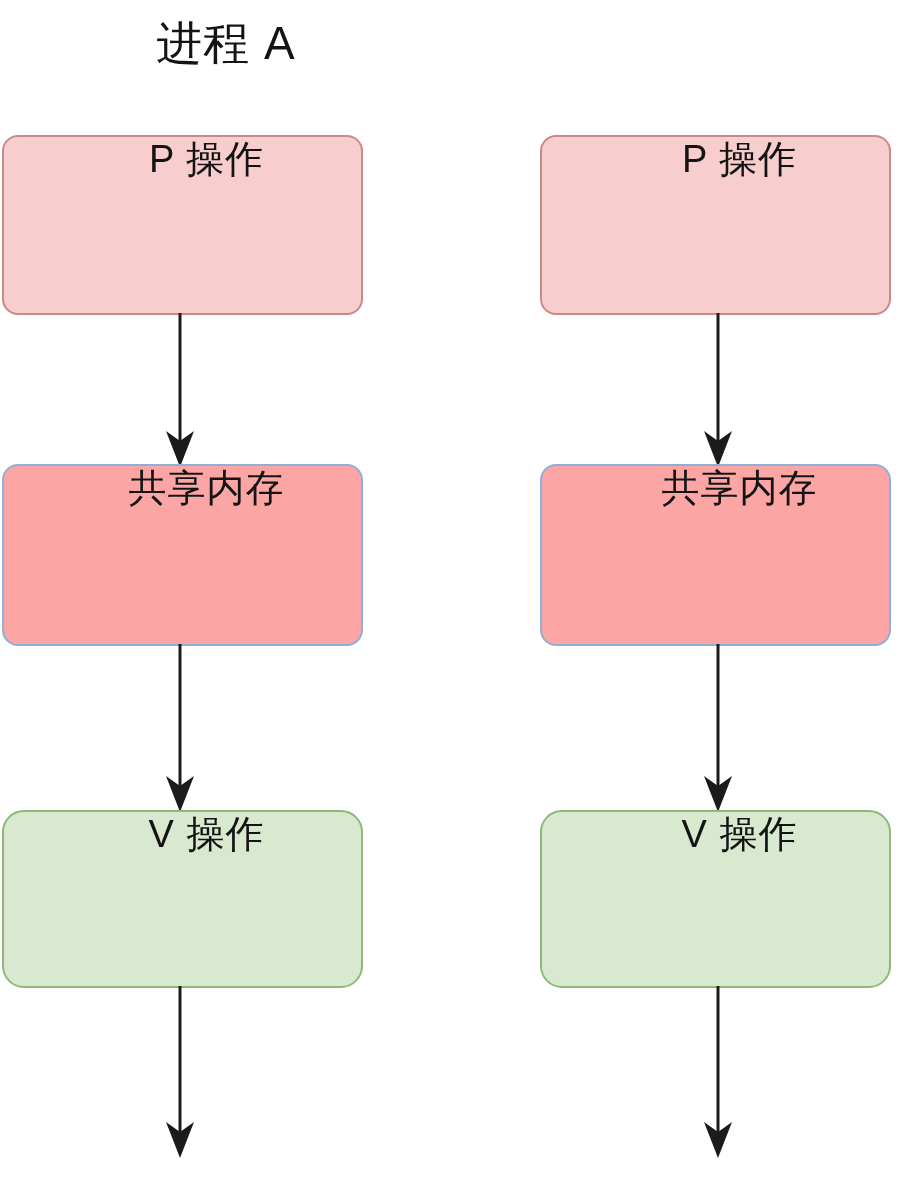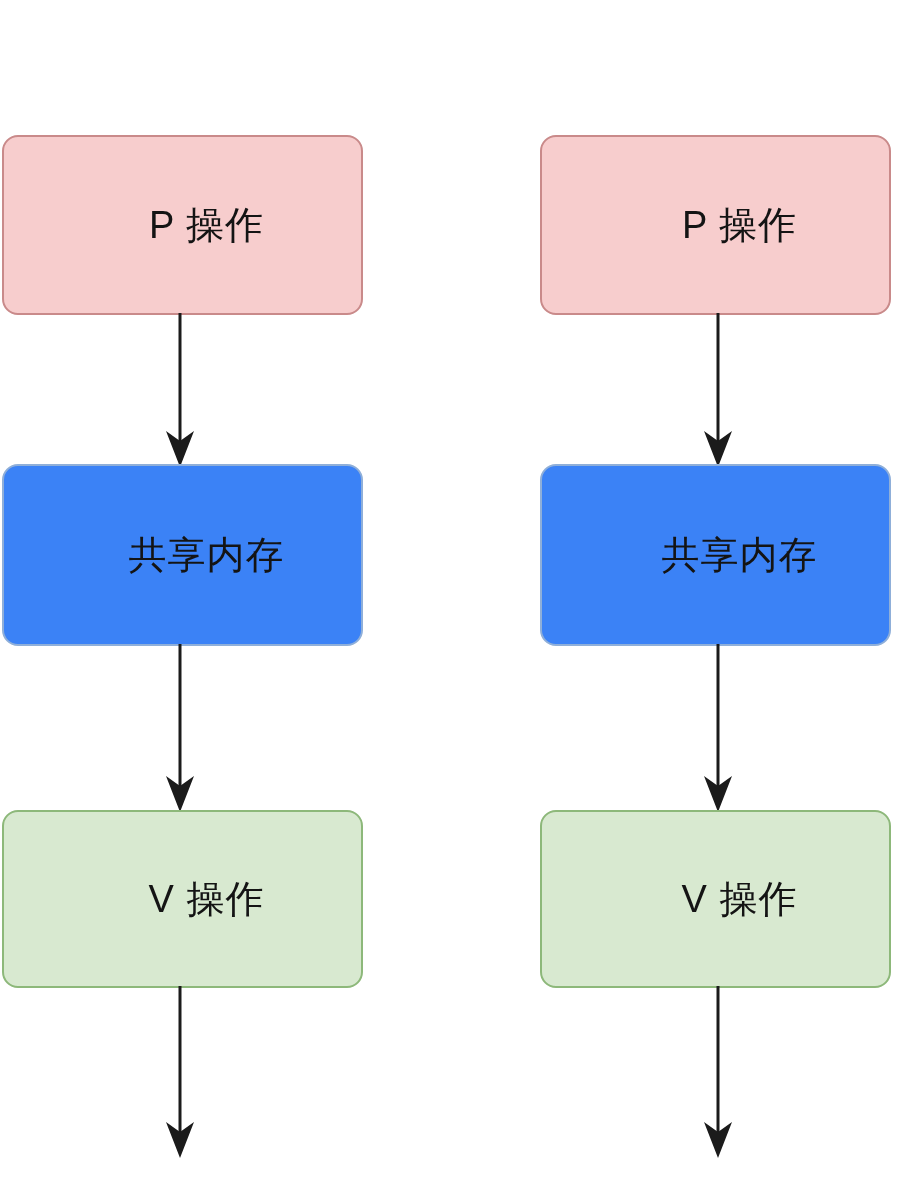--- a/index.html
+++ b/index.html
@@ -43,21 +43,20 @@
     white-space: nowrap;
   }
 
   .node {
     position: absolute;
     box-sizing: border-box;
     border-radius: 16px;
     border-style: solid;
     border-width: 2px;
     display: flex;
-    align-items: center;
     justify-content: center;
     padding-left: 48px;
   }
   .node-label {
     font-size: 38px;
     line-height: 44px;
     color: #141414;
     white-space: nowrap;
     letter-spacing: 1px;
   }
@@ -68,40 +67,41 @@
   .col-a .node-mem    { top: 464px; height: 182px; }
   .col-a .node-v      { top: 810px; height: 178px; }
 
   
   .col-b .node        { left: 88px; width: 351px; }
   .col-b .node-p      { top: 135px; height: 180px; }
   .col-b .node-mem    { top: 464px; height: 182px; }
   .col-b .node-v      { top: 810px; height: 178px; }
 
   .node-p   { background: #f7cdcd; border-color: #c98a8a; }
-  .node-mem { background: #3b82f6; border-color: #8fafd9; }
-  .node-v   { background: #d8e9d0; border-color: #8db87a; }
+  .node-mem { background: #fca5a5; border-color: #8fafd9; }
+  .node-v   { background: #d8e9d0; border-color: #8db87a; border-radius: 22px; }
 
   .edge {
     position: absolute;
     overflow: visible;
   }
   .col-a .edge { left: 130px; width: 100px; }
   .col-b .edge { left: 216px; width: 100px; }
   .edge-1 { top: 313px; height: 154px; }
   .edge-2 { top: 644px; height: 168px; }
   .edge-3 { top: 986px; height: 172px; }
 </style>
 </head>
 <body>
 
 <div id="diagram-canvas">
 
   <div class="column col-a">
 
+    <div class="column-title">进程 A</div>
 
     <div class="node node-p">
       <span class="node-label">P 操作</span>
     </div>
 
     <svg class="edge edge-1" viewBox="0 0 100 154">
       <line x1="50" y1="0" x2="50" y2="138" stroke="#1b1b1b" stroke-width="3"></line>
       <path d="M 50 154 L 36 118 L 50 128 L 64 118 Z" fill="#1b1b1b"></path>
     </svg>
 

